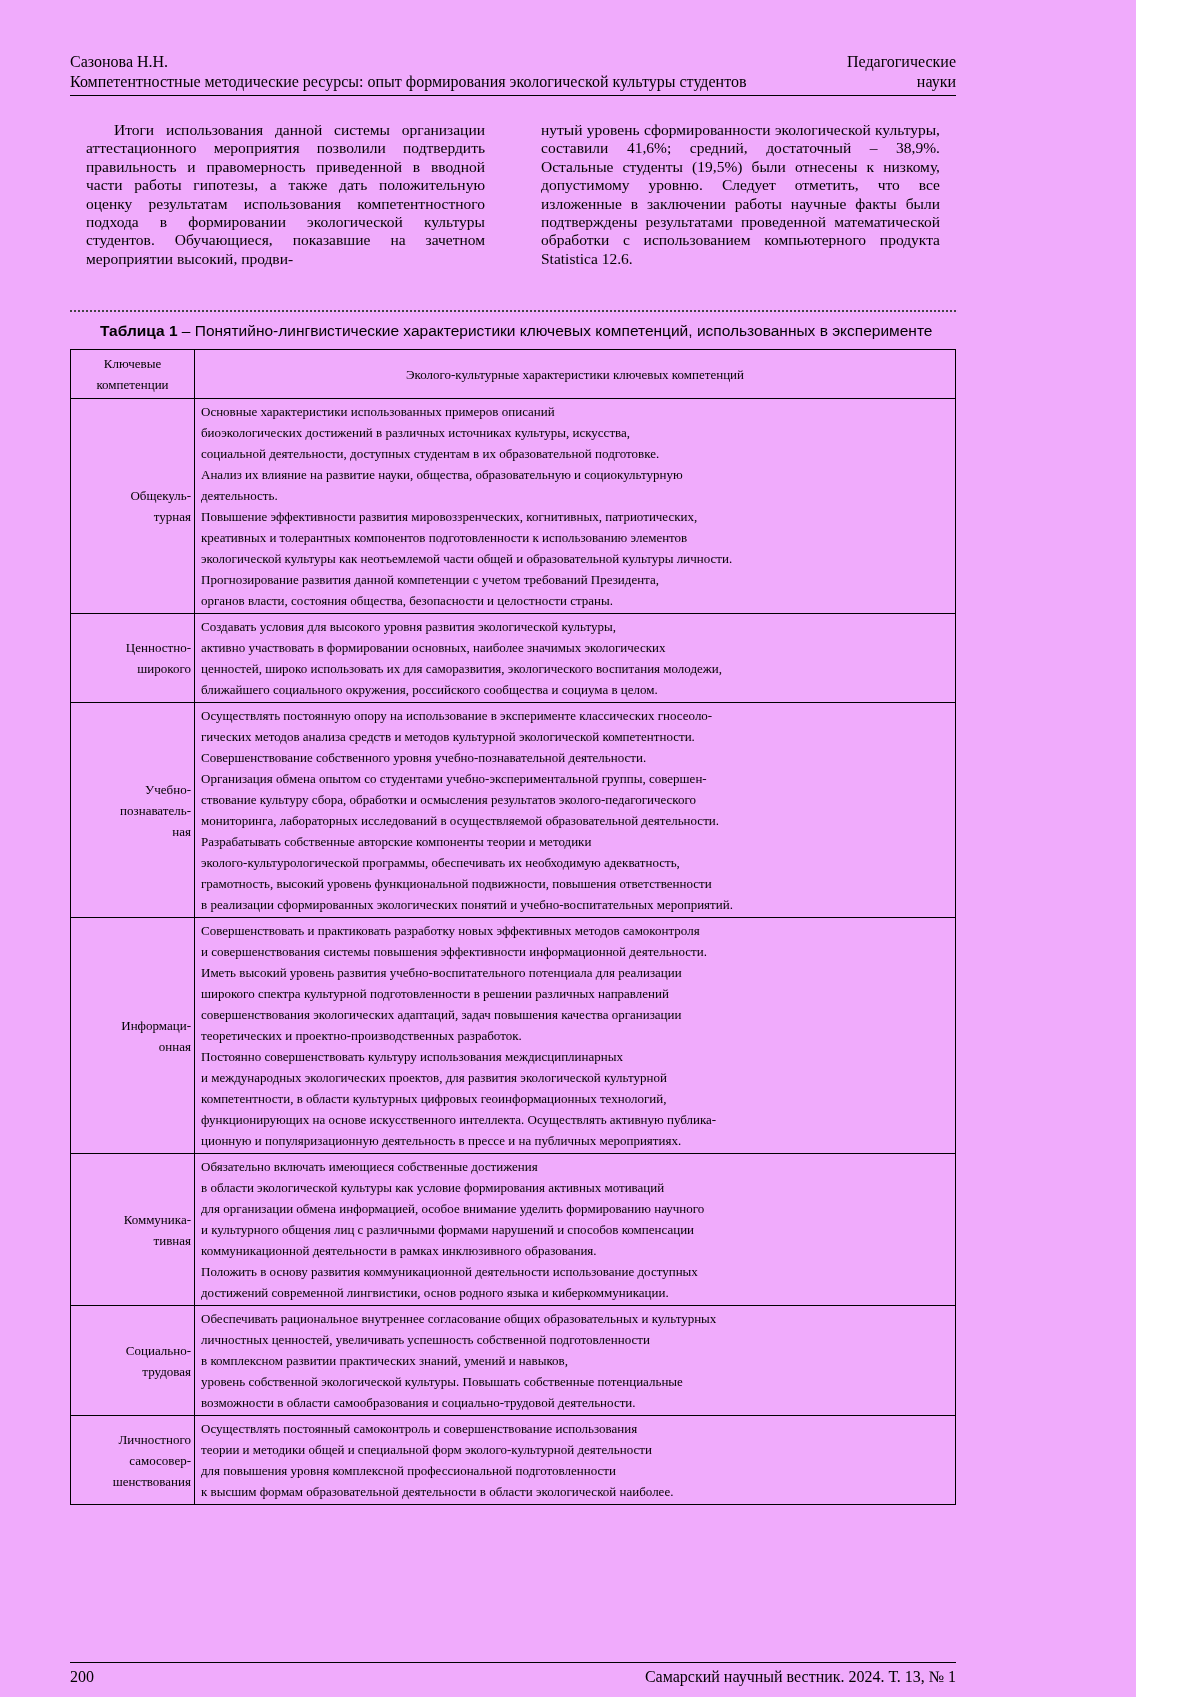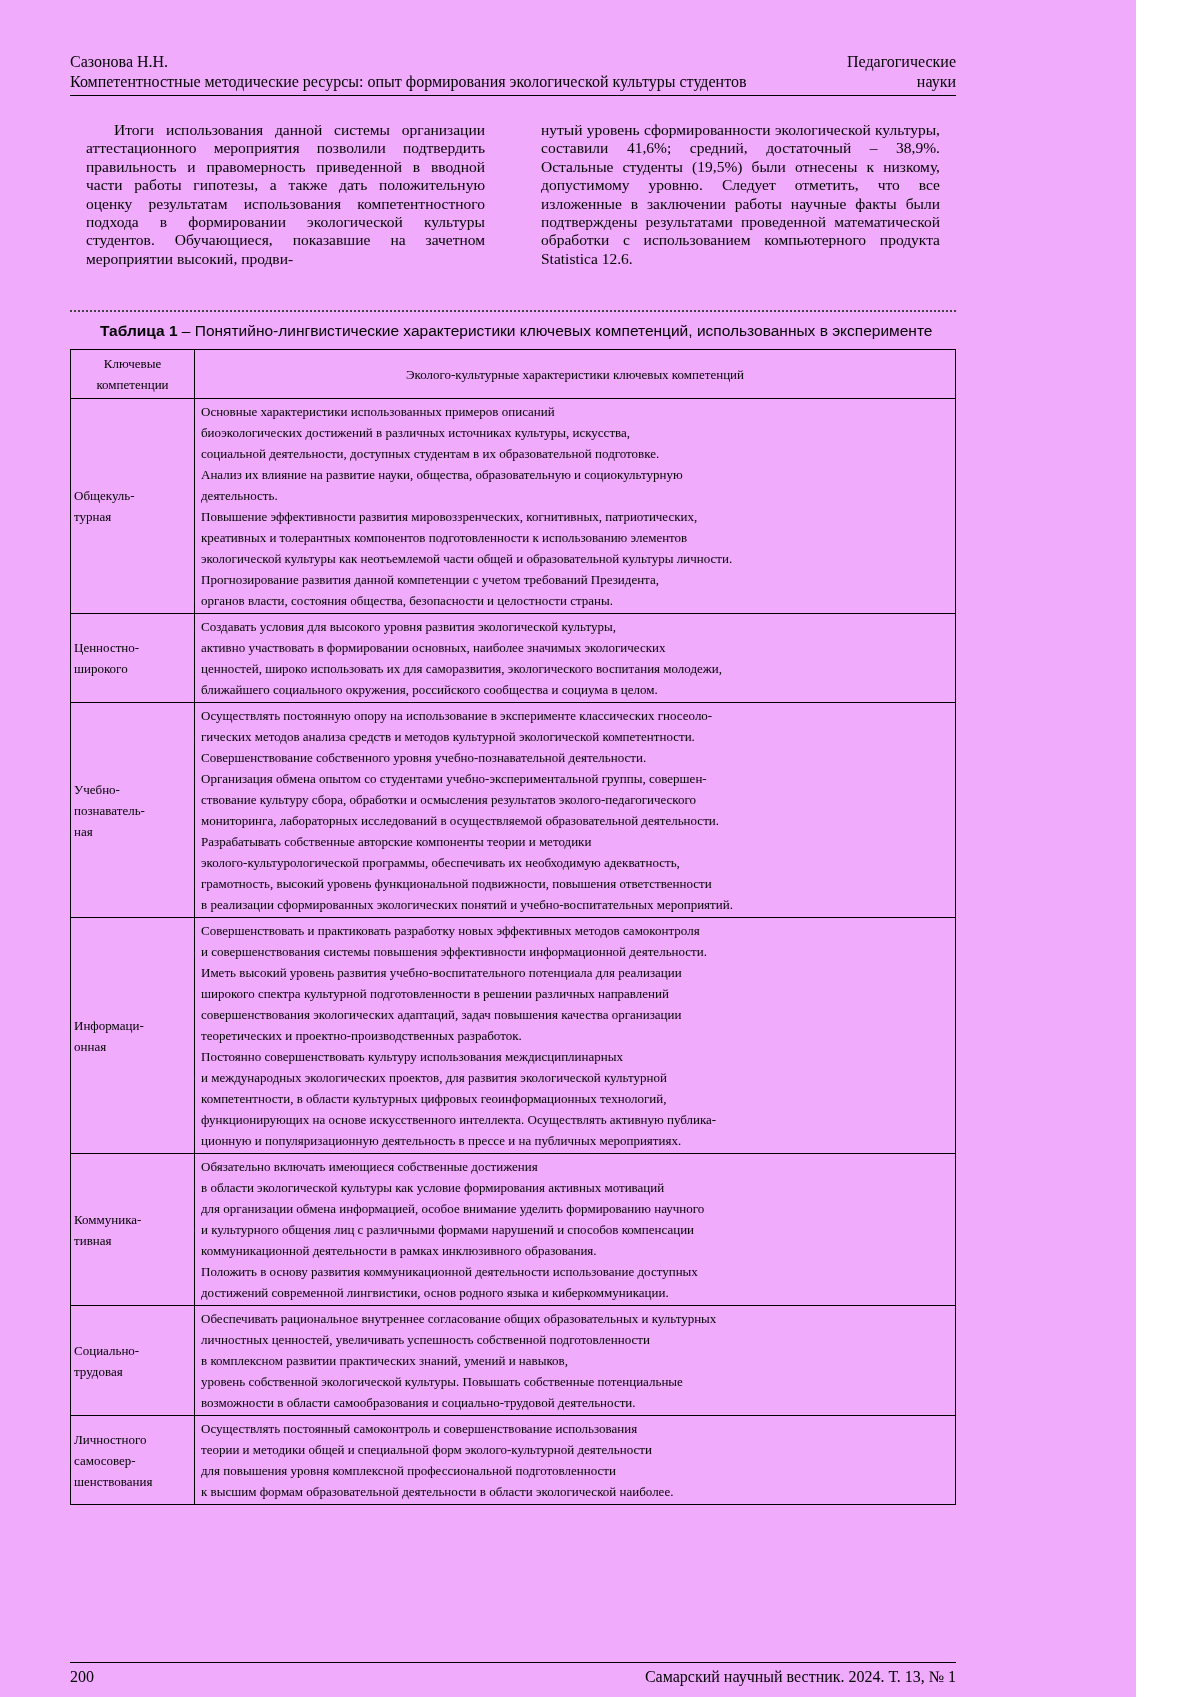--- a/index.html
+++ b/index.html
@@ -64,21 +64,21 @@
     border: 1px solid #000;
     vertical-align: middle;
   }
   table.comp th {
     font-weight: normal;
     text-align: center;
     padding: 3px 6px;
     white-space: pre-line;
   }
   td.term {
-    text-align: left;
+    text-align: right;
     white-space: pre-line;
     padding: 3px 3px;
   }
   td.desc {
     text-align: left;
     white-space: pre-line;
     padding: 2px 8px 2px 6px;
   }
   .footer {
     position: absolute;

